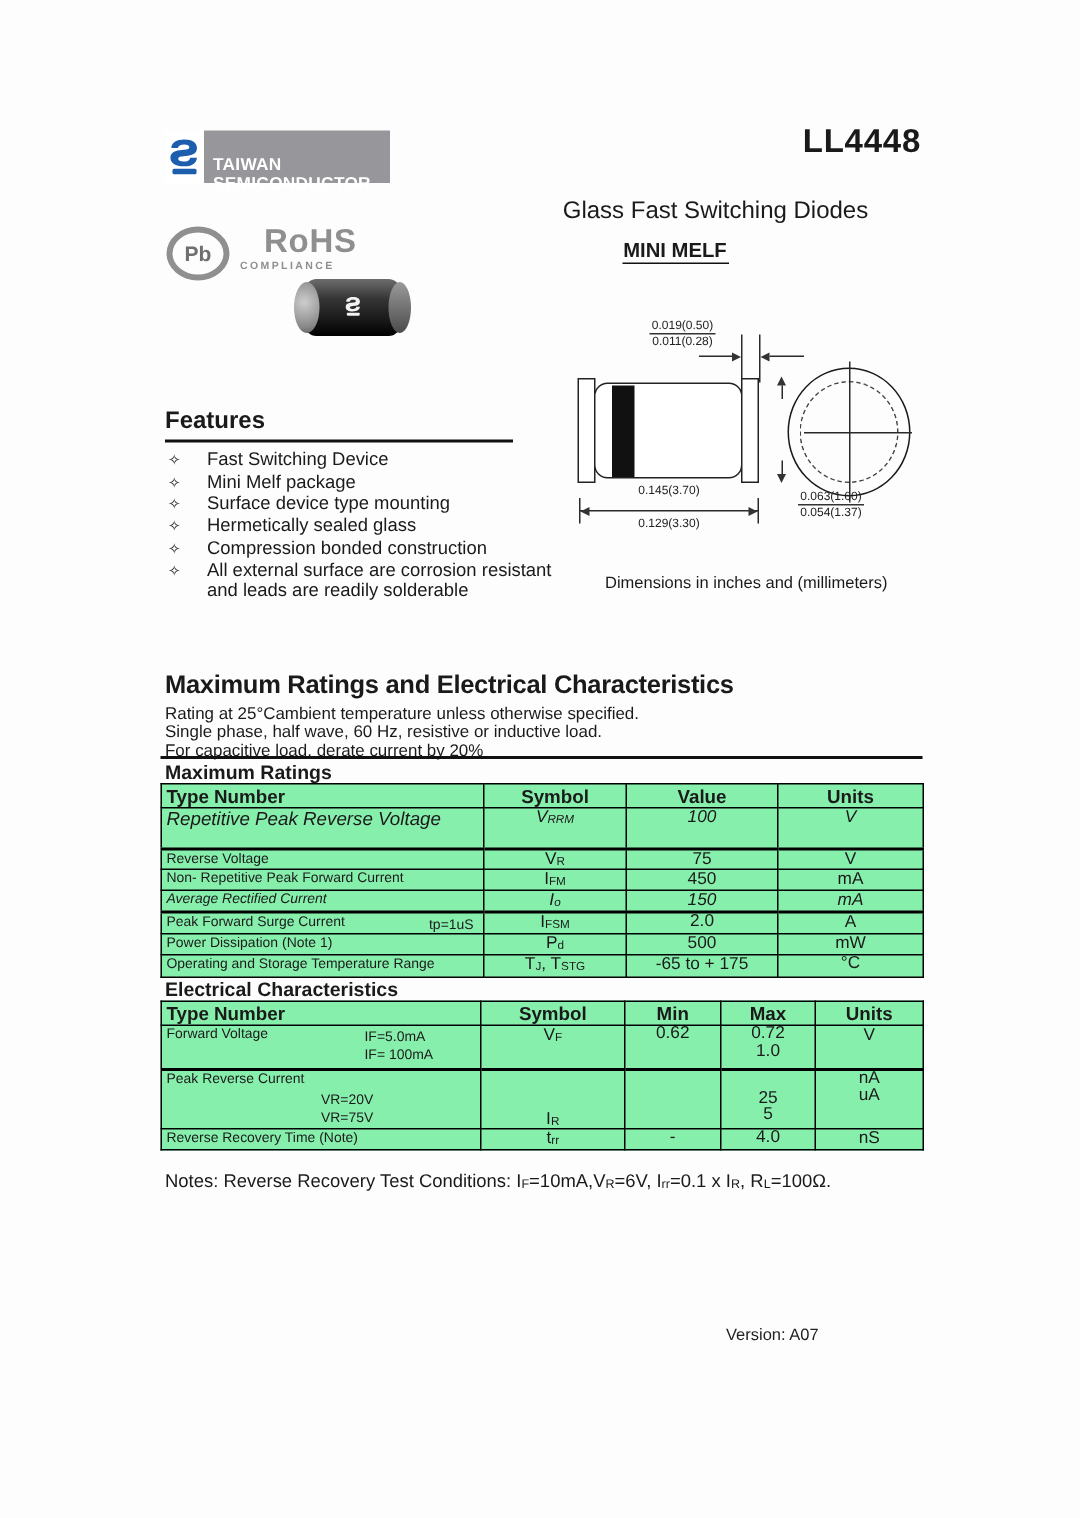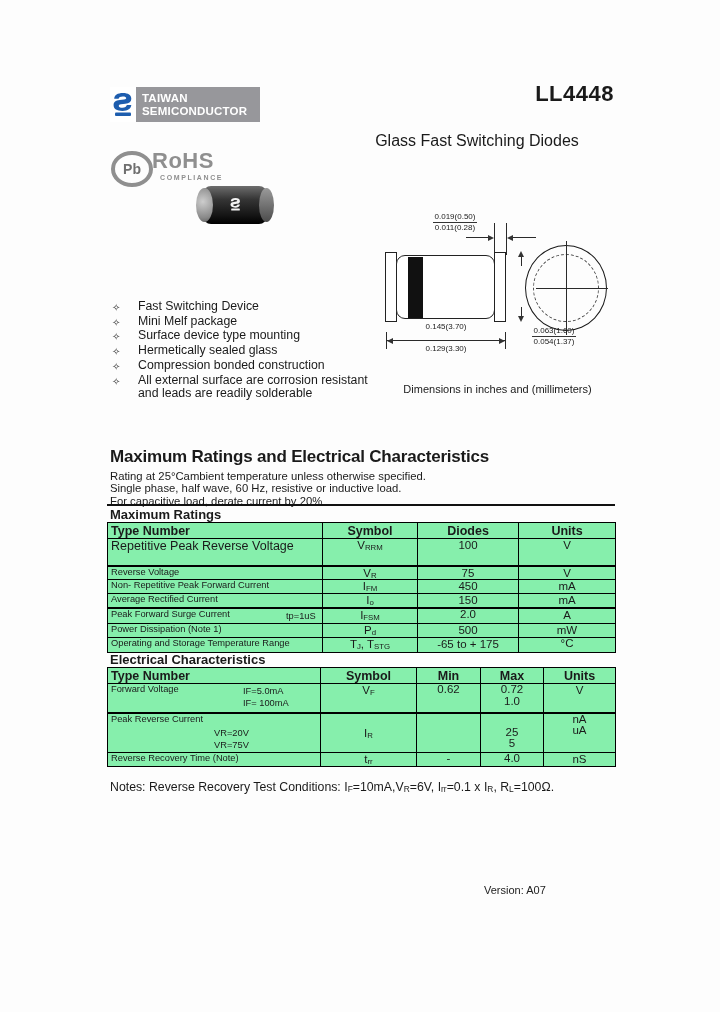--- a/index.html
+++ b/index.html
@@ -4,29 +4,29 @@
 <style>
   html,body{margin:0;padding:0;background:#e8e8e8;}
   .page{position:relative;width:720px;height:1012px;background:#fdfdfd;margin:0 auto;
         font-family:"Liberation Sans", sans-serif;color:#1a1a1a;overflow:hidden;}
   .abs{position:absolute;}
   .line{position:absolute;background:#2a2a2a;}
 
   
   .logo{left:110px;top:87px;display:flex;align-items:flex-start;}
   .logo-plate{width:124px;height:35px;background:#97979b;color:#fff;font-weight:bold;
-              font-size:11.5px;line-height:12.5px;padding:5px 0 0 6px;letter-spacing:.2px;box-sizing:border-box;}
+              font-size:11.5px;line-height:12.5px;padding:17px 0 0 6px;letter-spacing:.2px;box-sizing:border-box;}
   .part-no{left:340px;top:81px;width:274px;text-align:right;font-size:22px;font-weight:bold;letter-spacing:.5px;}
   .sub1{left:340px;top:112px;width:274px;text-align:center;font-size:16px;}
   .sub2{left:340px;top:132px;width:274px;text-align:center;font-size:16px;}
   .minimelf{left:340px;top:159px;width:220px;text-align:center;font-size:13.5px;font-weight:bold;}
   .minimelf span{border-bottom:1.8px solid #111;padding:0 1px 1px;}
   .pb-badge{left:111px;top:151px;width:34px;height:28px;border:4px solid #8f8f8f;border-radius:50%;
             color:#6f6f6f;font-weight:bold;font-size:14px;display:flex;align-items:center;justify-content:center;}
-  .rohs{left:152px;top:148px;font-size:22px;font-weight:bold;color:#8f8f8f;letter-spacing:.5px;}
+  .rohs{left:176px;top:148px;font-size:22px;font-weight:bold;color:#8f8f8f;letter-spacing:.5px;}
   .rohs-sub{left:160px;top:174px;font-size:7px;font-weight:bold;letter-spacing:1.6px;color:#8f8f8f;}
 
   
   .pkg-photo{left:196px;top:186px;width:78px;height:38px;}
   .pkg-body{position:absolute;left:7px;top:0;width:64px;height:38px;border-radius:8px;
             background:linear-gradient(180deg,#6d6d6d 0%,#353535 35%,#161616 75%,#000 100%);}
   .pkg-cap-l{position:absolute;left:0;top:2px;width:17px;height:34px;border-radius:50%;
              background:radial-gradient(circle at 40% 40%,#cdcdcd,#8a8a8a 70%,#5e5e5e);}
   .pkg-cap-r{position:absolute;right:0;top:2px;width:15px;height:34px;border-radius:50%;
              background:linear-gradient(180deg,#9a9a9a,#4c4c4c);}
@@ -61,21 +61,21 @@
   
   table{border-collapse:collapse;table-layout:fixed;position:absolute;background:#86efac;}
   td,th{border:1px solid #000;padding:0 3px;overflow:hidden;vertical-align:top;box-sizing:border-box;}
   th{font-size:12.5px;text-align:center;padding-top:1px;}
   th.n{text-align:left;}
   .big{font-size:12.5px;}
   .sm{font-size:9.3px;line-height:11.5px;}
   .sym{font-size:11.5px;text-align:center;}
   .val{font-size:11.5px;text-align:center;}
   sub{font-size:.68em;vertical-align:-0.12em;line-height:1;}
-  tr.thick td{border-bottom:2.5px solid #000;}
+  tr.thick td{border-bottom:2.5px solid #000;font-style:italic;}
   tr.topthick td{border-top:2px solid #000;}
   .relcell{position:relative;}
   .condabs{position:absolute;top:1px;font-size:9.3px;line-height:12px;}
 
   .notes{left:110px;top:780px;font-size:12.3px;}
   .version{left:484px;top:884px;font-size:11px;color:#222;}
 </style>
 </head>
 <body>
 
@@ -89,39 +89,41 @@
         </svg>
     </span>
     <div class="logo-plate">
       <div>TAIWAN</div>
       <div>SEMICONDUCTOR</div>
     </div>
   </div>
 
   <div class="abs part-no">LL4448</div>
   <div class="abs sub2">Glass Fast Switching Diodes</div>
+  <div class="abs minimelf"><span>MINI MELF</span></div>
 
   <div class="abs pb-badge">
     <span>Pb</span>
   </div>
   <div class="abs rohs">RoHS</div>
   <div class="abs rohs-sub">COMPLIANCE</div>
 
   <div class="abs pkg-photo">
     <div class="pkg-body"></div>
     <div class="pkg-cap-l"></div>
     <div class="pkg-cap-r"></div>
     <span class="pkg-mark">
       <svg width="13" height="15" viewBox="0 0 24 28">
           <path fill="#f2f2f2" d="M12 2C6.5 2 3.4 4.1 3.2 7.7h4.4c.3-1.5 1.7-2.3 4.2-2.3 2.2 0 3.4.6 3.4 1.7 0 .8-.6 1.3-2.1 1.5l-4.3.5C4.6 9.6 2.6 11.2 2.6 14.2c0 3.6 3.3 5.7 8.9 5.7 5.3 0 8.5-2 8.8-5.8h-4.5c-.3 1.7-1.8 2.6-4.4 2.6-2.3 0-3.6-.6-3.6-1.8 0-.9.6-1.4 2.2-1.6l4.3-.5c4-.5 6-2.1 6-5.1C20.3 4.1 17.2 2 12 2z"></path>
           <rect fill="#f2f2f2" x="4" y="21.5" width="16" height="3.6" rx="1"></rect>
         </svg>
     </span>
   </div>
 
+  <div class="abs features-h">Features</div>
   <div class="abs features-list">
     <div class="feat">
         <span class="bullet">✧</span>
         <span class="ftext">Fast Switching Device</span>
       </div>
     <div class="feat">
         <span class="bullet">✧</span>
         <span class="ftext">Mini Melf package</span>
       </div>
     <div class="feat">
@@ -201,21 +203,21 @@
     <colgroup>
         <col style="width:215px">
         <col style="width:95px">
         <col style="width:101px">
         <col style="width:97px">
       </colgroup>
     <tbody>
         <tr style="height:15px;">
       <th class="n">Type Number</th>
       <th>Symbol</th>
-      <th>Diodes</th>
+      <th>Value</th>
       <th>Units</th>
     </tr>
     <tr style="height:27px;" class="thick">
       <td class="big">Repetitive Peak Reverse Voltage</td>
       <td class="sym"><span>V</span><sub>RRM</sub></td>
       <td class="val big">100</td>
       <td class="val big">V</td>
     </tr>
     <tr style="height:14px;">
       <td class="sm">Reverse Voltage</td>
@@ -294,21 +296,21 @@
       <td class="val big">V</td>
     </tr>
     <tr style="height:40px;" class="topthick">
       <td class="sm relcell">
         <span>Peak Reverse Current</span>
         <span class="condabs" style="left:106px;top:13px;">
           <span>VR=20V</span><br>
           <span>VR=75V</span>
         </span>
       </td>
-      <td class="sym" style="padding-top:13px;"><span>I</span><sub>R</sub></td>
+      <td class="sym" style="padding-top:26px;"><span>I</span><sub>R</sub></td>
       <td class="val sm"></td>
       <td class="val sm" style="padding-top:13px;">
         <span>25</span><br>
         <span>5</span>
       </td>
       <td class="val sm" style="">
         <span>nA</span><br>
         <span>uA</span>
       </td>
     </tr>

